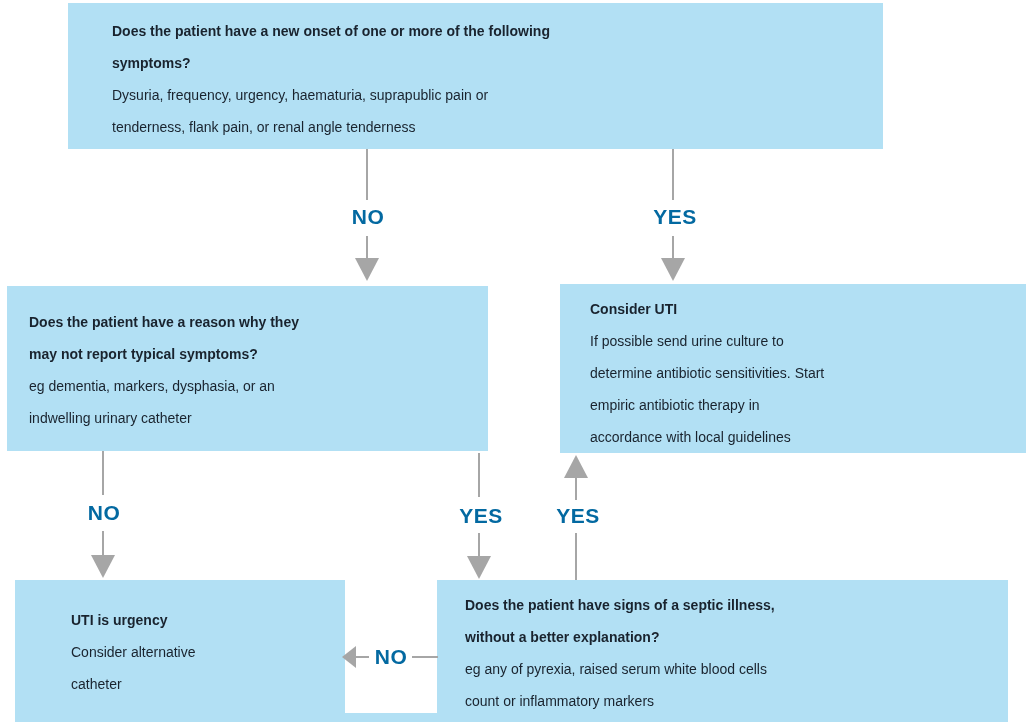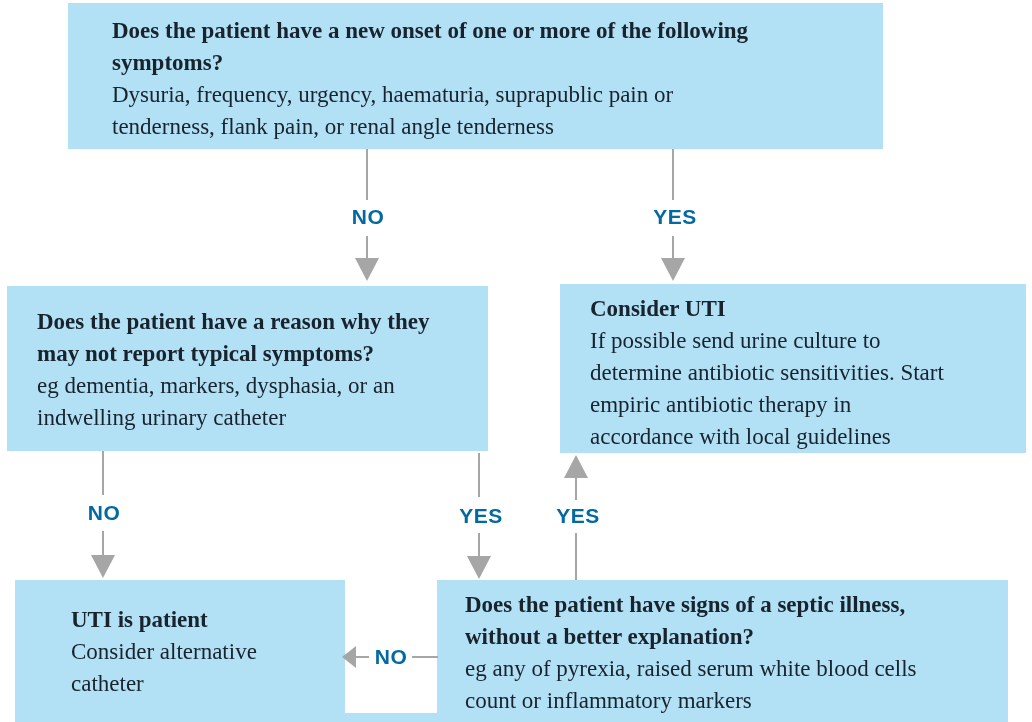--- a/index.html
+++ b/index.html
@@ -11,29 +11,28 @@
     font-family:"Liberation Sans","DejaVu Sans",sans-serif;
   }
   .node {
     position:absolute;
     background:#b2e0f4;
     color:#19232e;
     box-sizing:border-box;
   }
   .node-title, .node-body {
     white-space:pre-line;
-    font-size:23px;
+    font-size:14px;
     line-height:32px;
-    font-family:Liberation Serif, serif;
   }
   .node-title { font-weight:bold; }
 
   
   #node-top          { left:68px;  top:3px;   width:815px; height:146px; padding:12px 20px 0 44px; }
-  #node-atypical     { left:7px;   top:286px; width:481px; height:165px; padding:20px 10px 0 30px; }
+  #node-atypical     { left:7px;   top:286px; width:481px; height:165px; padding:20px 10px 0 22px; }
   #node-diagnose     { left:560px; top:284px; width:466px; height:169px; padding:9px 10px 0 30px; }
   #node-unlikely     { left:15px;  top:580px; width:330px; height:142px; padding:24px 10px 0 56px; }
   #node-septic       { left:437px; top:580px; width:571px; height:142px; padding:9px 10px 0 28px; }
   #bottom-strip      { position:absolute; left:15px; top:713px; width:993px; height:9px; background:#b2e0f4; }
 
   
   .vline { position:absolute; width:2px; background:#a6a6a6; }
   .hline { position:absolute; height:2px; background:#a6a6a6; }
   .head  { position:absolute; width:0; height:0; }
   .head-down { border-left:12px solid transparent; border-right:12px solid transparent; border-top:23px solid #a6a6a6; }
@@ -72,21 +71,21 @@
 
   <div class="node" id="node-diagnose">
     <div class="node-title">Consider UTI</div>
     <div class="node-body">If possible send urine culture to
 determine antibiotic sensitivities. Start
 empiric antibiotic therapy in
 accordance with local guidelines</div>
   </div>
 
   <div class="node" id="node-unlikely">
-    <div class="node-title">UTI is patient</div>
+    <div class="node-title">UTI is urgency</div>
     <div class="node-body">Consider alternative
 catheter</div>
   </div>
 
   <div class="node" id="node-septic">
     <div class="node-title">Does the patient have signs of a septic illness,
 without a better explanation?</div>
     <div class="node-body">eg any of pyrexia, raised serum white blood cells
 count or inflammatory markers</div>
   </div>

